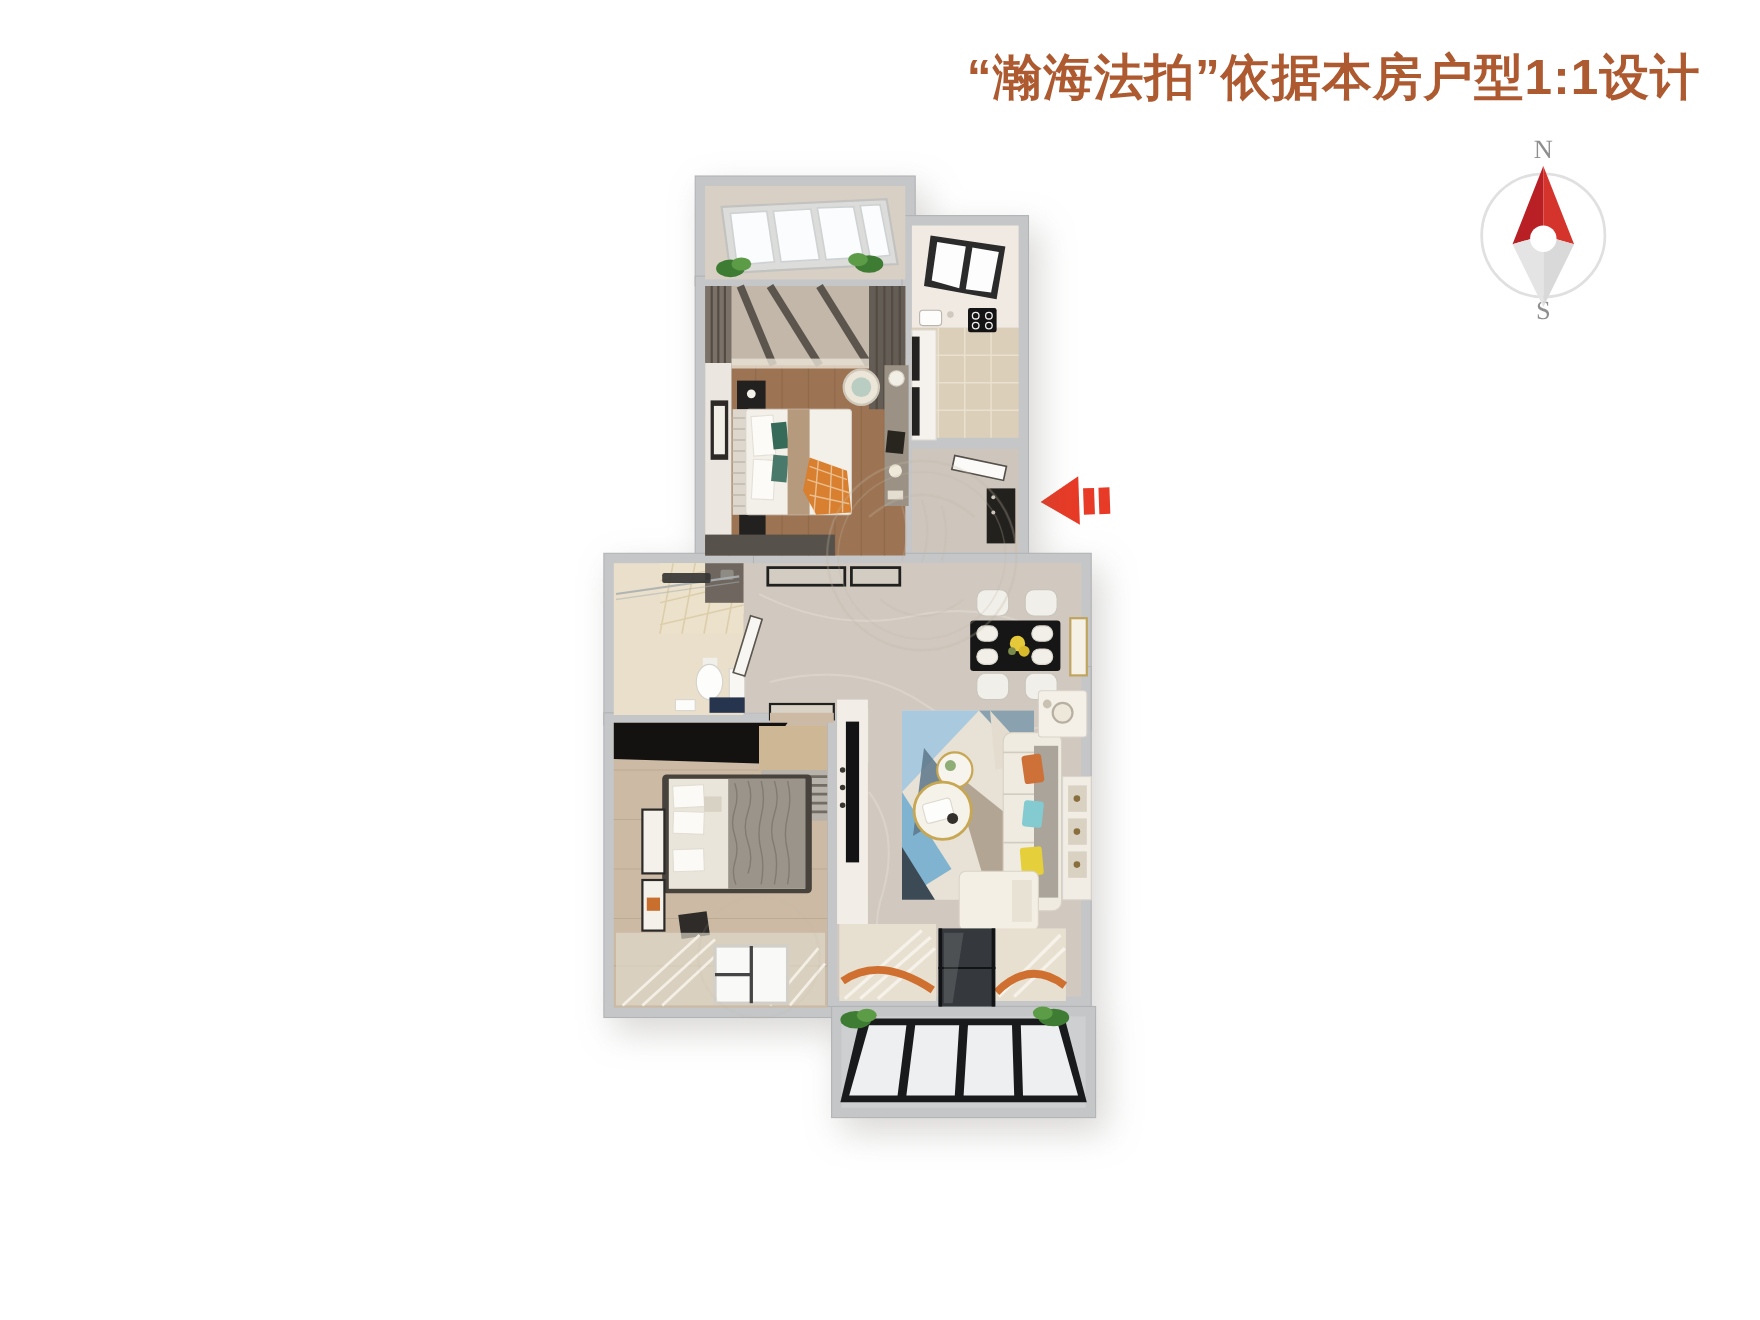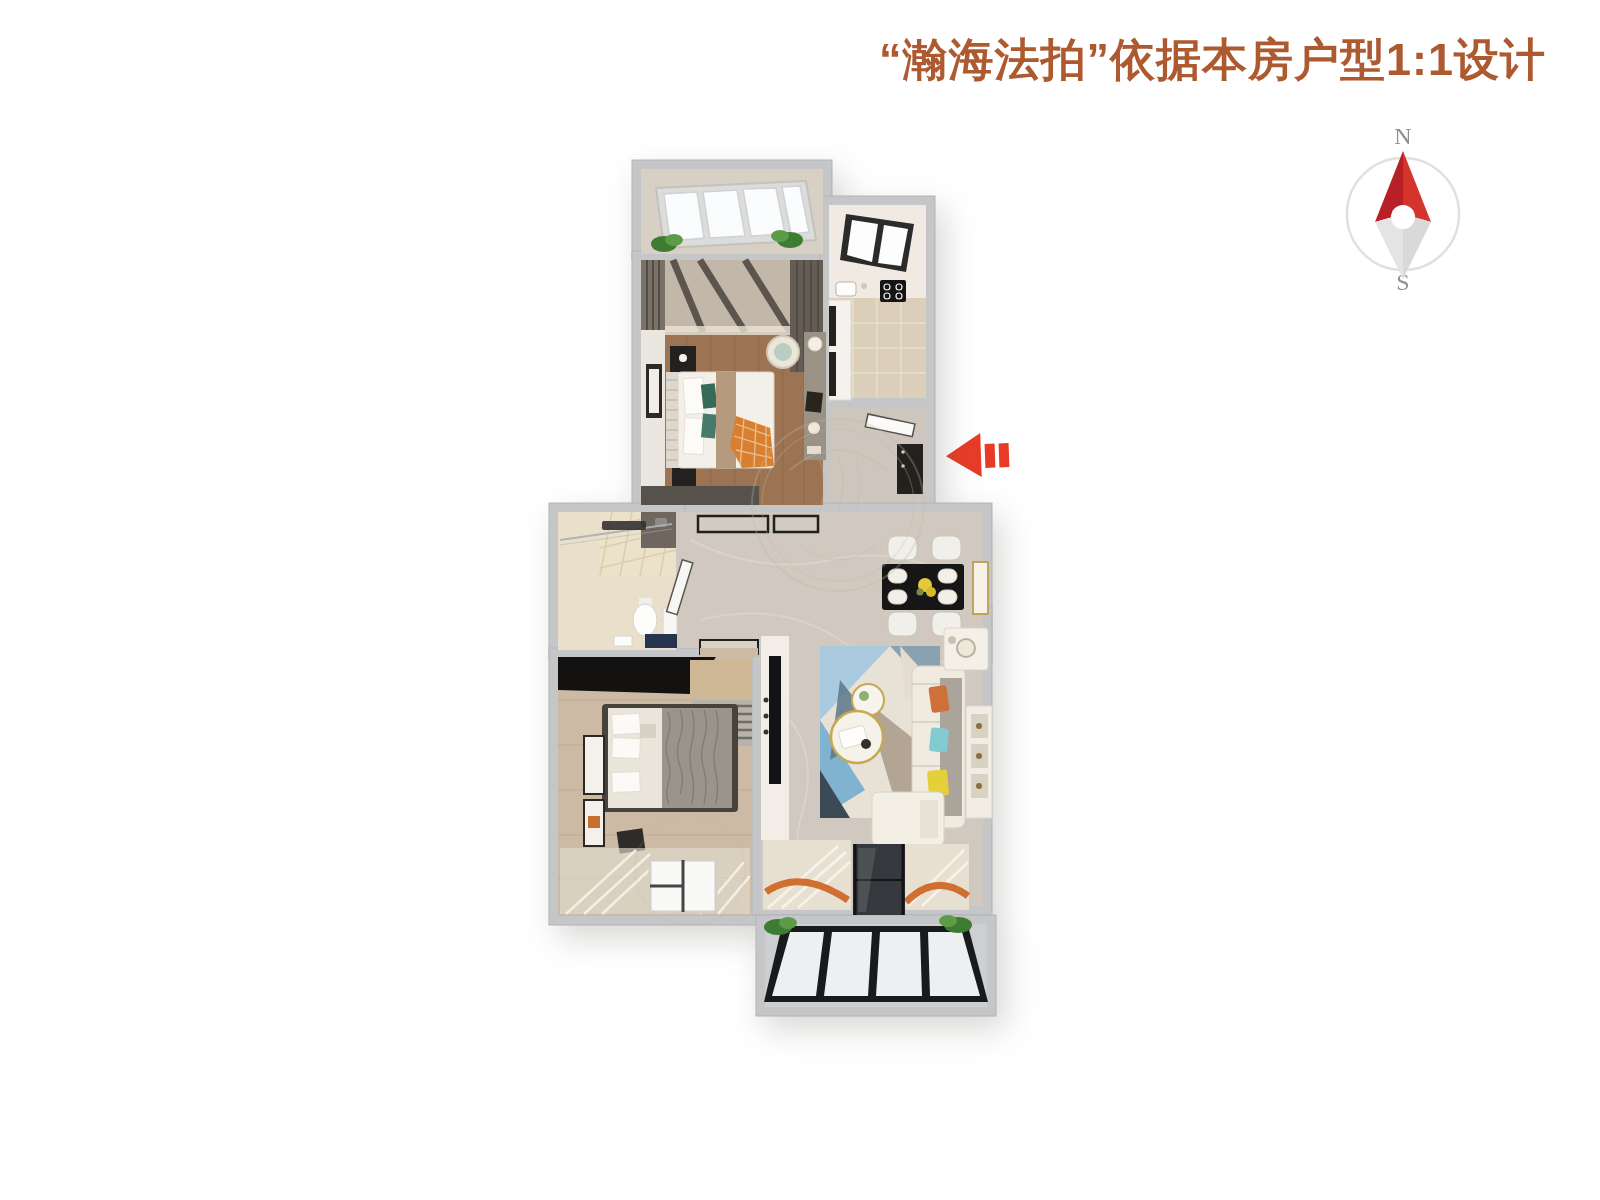--- a/index.html
+++ b/index.html
@@ -1,18 +1,18 @@
 <!DOCTYPE html>
 <html><head>
 <meta charset="utf-8">
 <style>
   html,body{margin:0;padding:0;background:#ffffff;}
   .stage{position:relative;width:1600px;height:1200px;background:#ffffff;overflow:hidden;
          font-family:"Liberation Sans", sans-serif;}
-  .title{position:absolute;top:30px;right:54px;font-size:45px;font-weight:700;
+  .title{position:absolute;top:40px;right:54px;font-size:45px;font-weight:700;
          color:#ae5a31;letter-spacing:1px;white-space:nowrap;}
   .compass{position:absolute;left:1320px;top:118px;width:170px;height:175px;}
   .compass text{font-family:"Liberation Serif", serif;fill:#8f8f8f;font-size:24px;text-anchor:middle;}
   .entry-arrow{position:absolute;left:946px;top:432px;width:72px;height:48px;transform:rotate(-2deg);}
   .plan{position:absolute;left:0;top:0;width:1600px;height:1200px;
         filter:drop-shadow(9px 13px 16px rgba(100,95,88,.25));}
   .wall{fill:#c5c6c8;stroke:#b2b3b5;stroke-width:1;}
   .vein{stroke:#dfd8cf;stroke-width:2;fill:none;opacity:.65;}
   .tile-line{stroke:#e9e0cd;stroke-width:1.4;}
   .wm{opacity:.30;}

